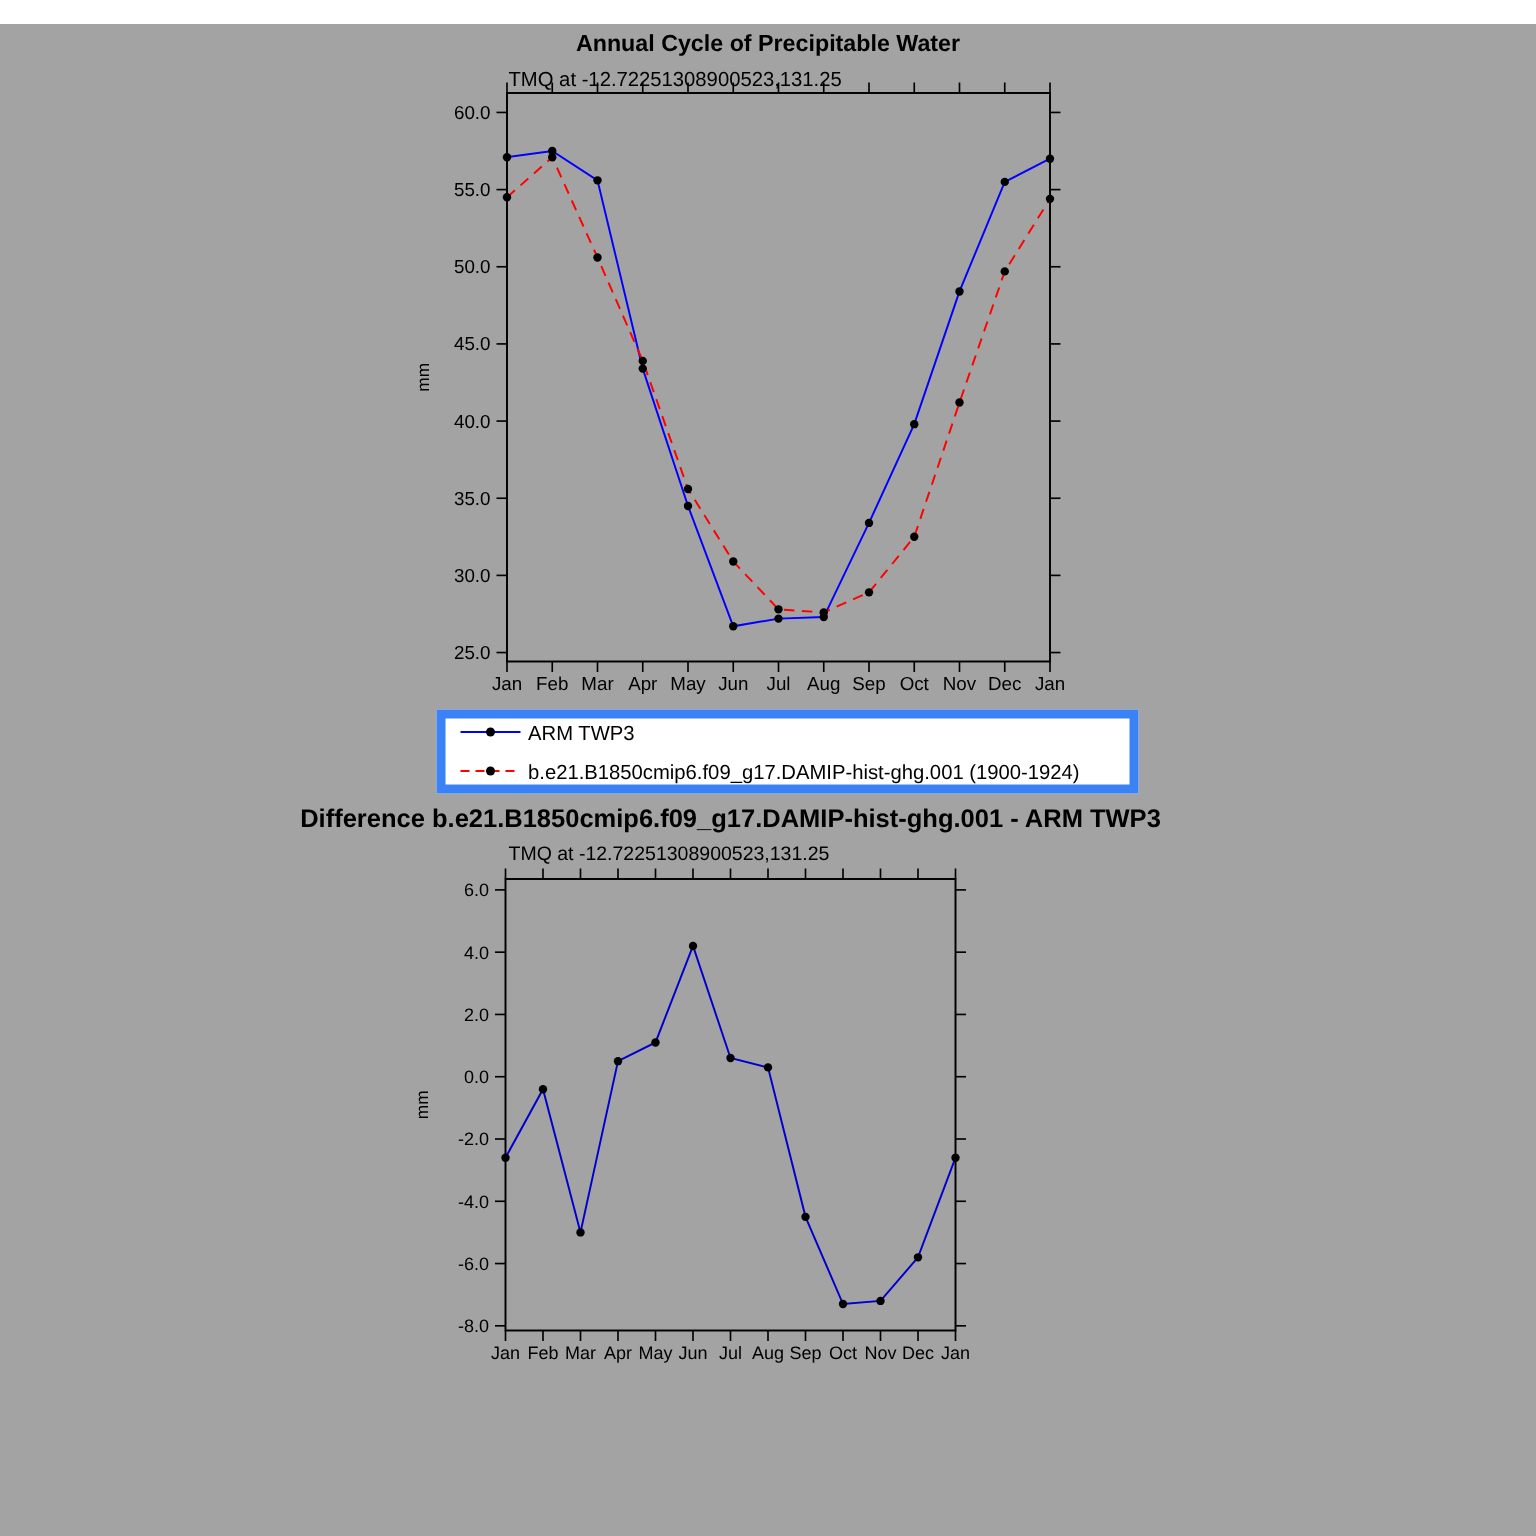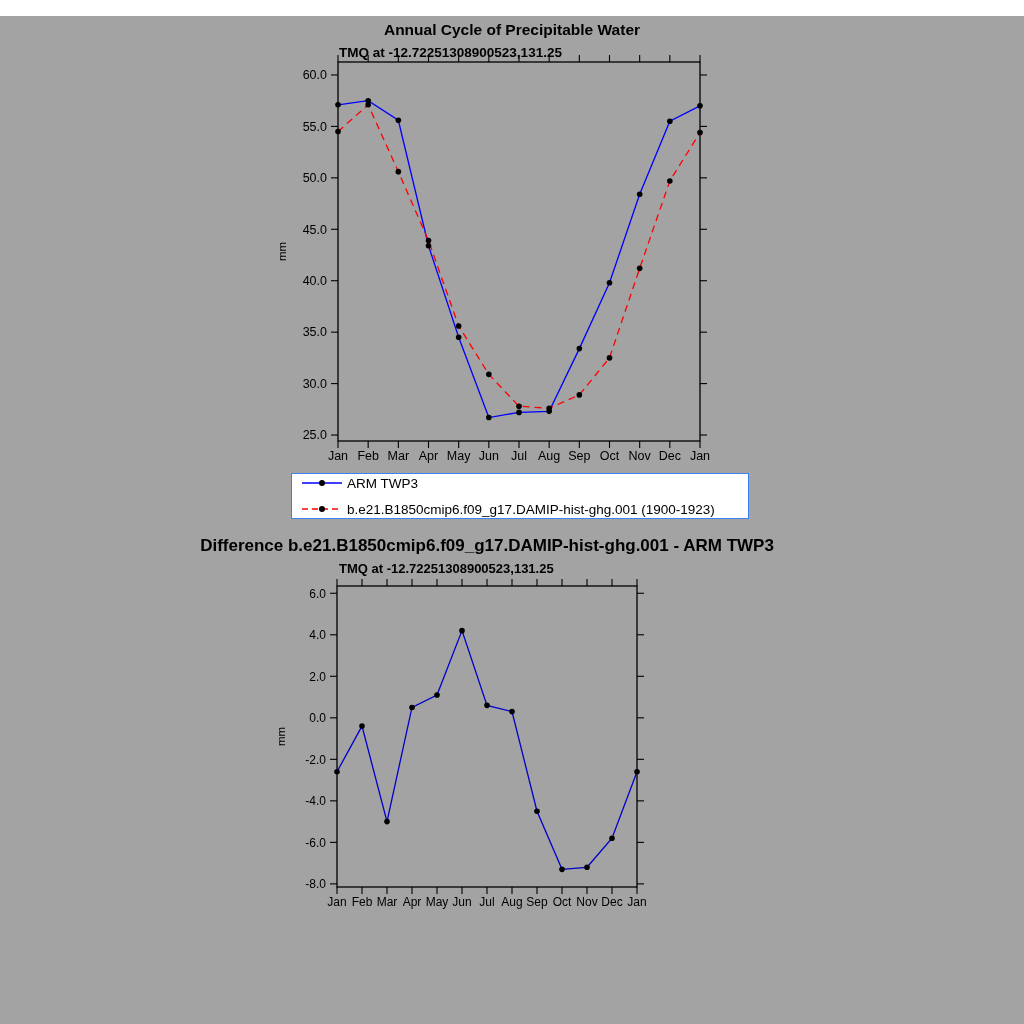--- a/index.html
+++ b/index.html
@@ -3,25 +3,25 @@
 <meta charset="utf-8">
 <style>
   html,body{margin:0;padding:0;background:#ffffff;}
   .page{position:relative;width:1024px;height:1024px;background:#a3a3a3;
         font-family:"Liberation Sans",sans-serif;color:#000;overflow:hidden;margin-top:16px;}
   #plots{position:absolute;left:0;top:0;}
   #plots text{font-family:"Liberation Sans",sans-serif;fill:#000;}
   .title{position:absolute;font-weight:bold;text-align:center;white-space:nowrap;}
   .title1{left:262px;top:5px;width:500px;font-size:15.5px;}
   .title2{left:187px;top:520px;width:600px;font-size:17px;}
-  .subtitle{position:absolute;font-size:13.5px;white-space:nowrap;font-weight:bold;}
+  .subtitle{position:absolute;font-size:13.5px;white-space:nowrap;}
   .subtitle1{left:339px;top:29px;}
   .subtitle2{left:339px;top:545px;font-size:13px;}
   .legendbox{position:absolute;left:291px;top:457px;width:456px;height:42px;
-             border:1px solid #3b82f6;background:#fff;display:flex;flex-direction:column;
+             border:6px solid #3b82f6;background:#fff;display:flex;flex-direction:column;
              justify-content:center;padding:1px 0;gap:10px;}
   .legend-row{display:flex;align-items:center;height:20px;padding-left:7px;}
   .legend-label{font-size:13.5px;margin-left:2px;white-space:nowrap;}
 </style>
 </head>
 <body>
 
 <div class="page">
 
   <div class="title title1">Annual Cycle of Precipitable Water</div>
@@ -211,17 +211,17 @@
         <line x1="3" y1="8" x2="43" y2="8" stroke-width="1.4" stroke="#0000ff"></line>
         <circle cx="23" cy="8" r="3" fill="#000000"></circle>
       </svg>
       <span class="legend-label">ARM TWP3</span>
     </div>
     <div class="legend-row">
       <svg class="sample" width="46" height="16">
         <line x1="3" y1="8" x2="43" y2="8" stroke-width="1.4" stroke-dasharray="6 4" stroke="#ff0000"></line>
         <circle cx="23" cy="8" r="3" fill="#000000"></circle>
       </svg>
-      <span class="legend-label">b.e21.B1850cmip6.f09_g17.DAMIP-hist-ghg.001 (1900-1923)</span>
+      <span class="legend-label">b.e21.B1850cmip6.f09_g17.DAMIP-hist-ghg.001 (1900-1924)</span>
     </div>
   </div>
 
 </div>
 
 </body></html>

